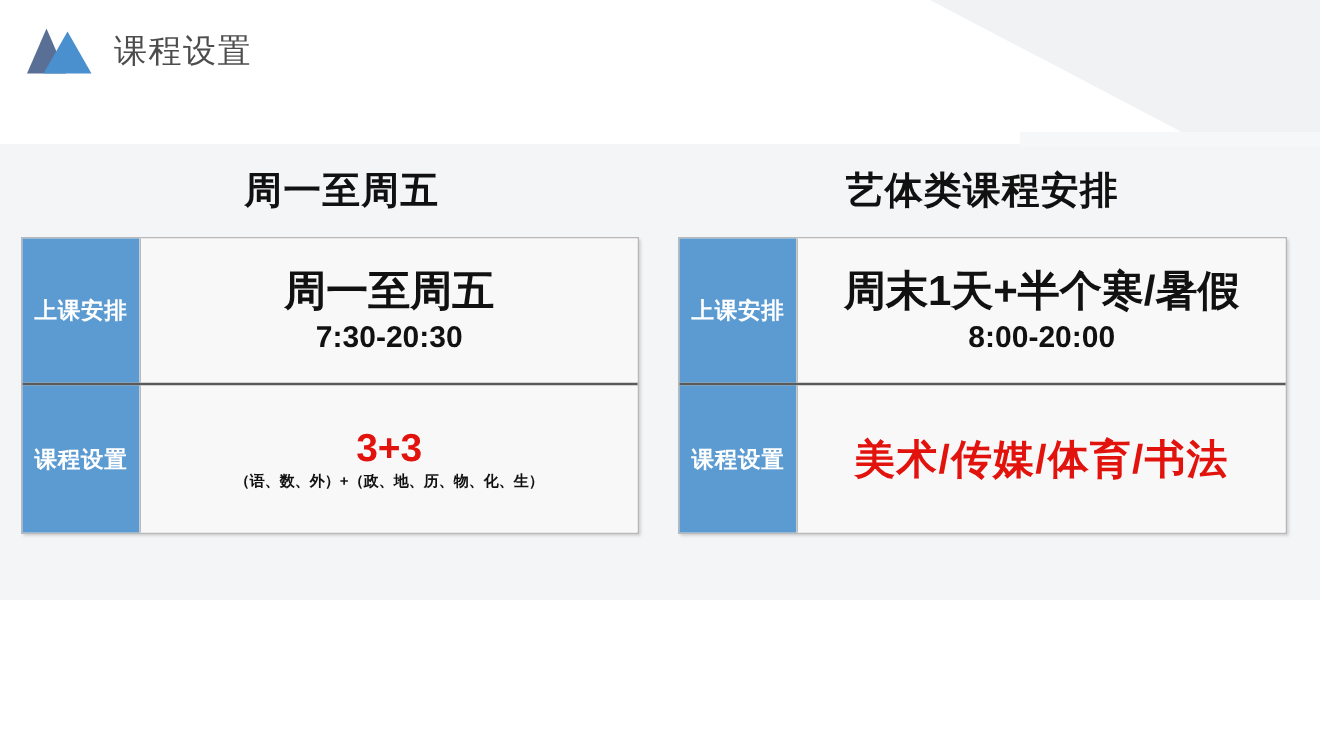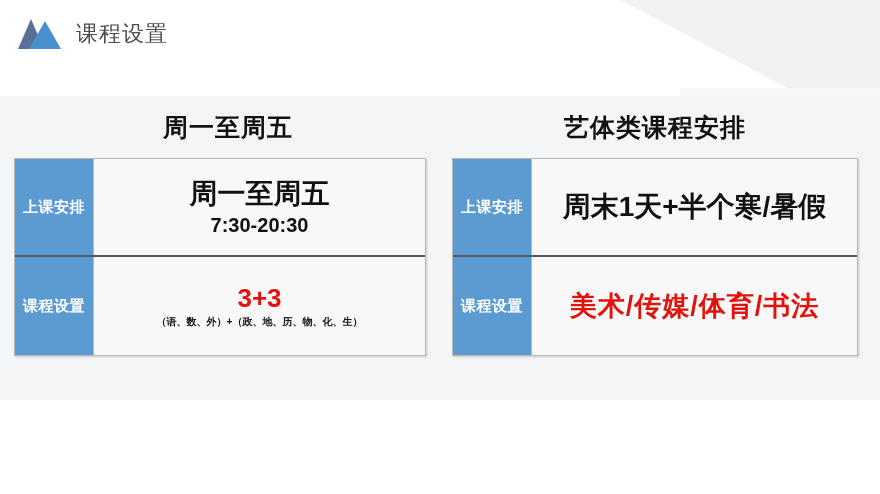--- a/index.html
+++ b/index.html
@@ -226,20 +226,21 @@
     </div>
 
   </div>
 
   <div class="tbl right">
 
     <div class="trow first">
       <div class="cell-label">上课安排</div>
       <div class="cell-body">
         <div class="line-main">周末1天+半个寒/暑假</div>
+        <div class="line-sub">8:00-20:00</div>
       </div>
     </div>
 
     <div class="trow">
       <div class="cell-label">课程设置</div>
       <div class="cell-body">
         <div class="emph-red-big">美术/传媒/体育/书法</div>
       </div>
     </div>
 

